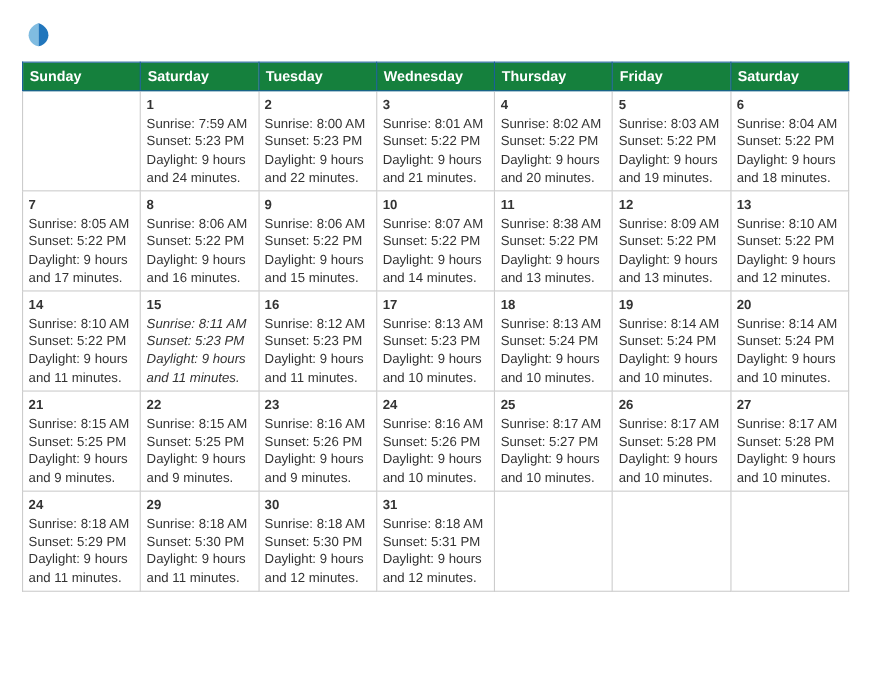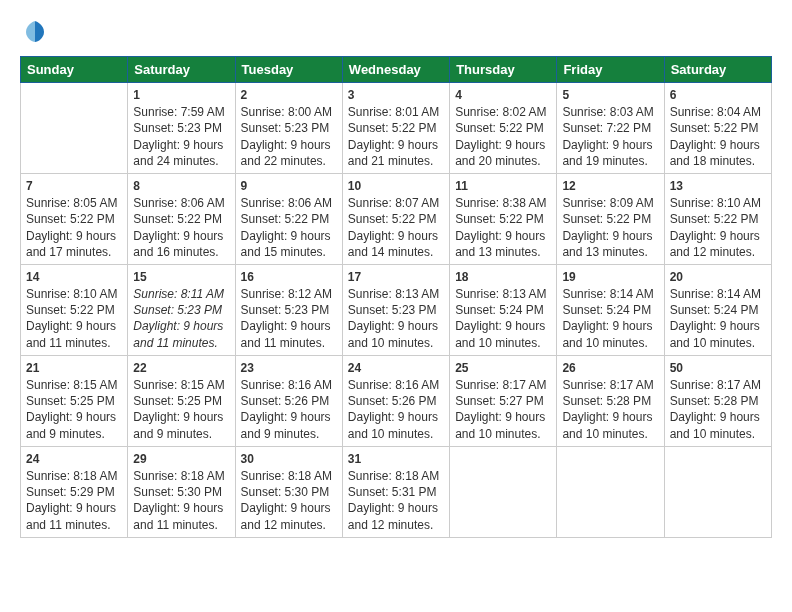--- a/index.html
+++ b/index.html
@@ -154,21 +154,21 @@
           <td>
             <span class="day-num">4</span>
             <div class="day-info" style="white-space: pre-line;">Sunrise: 8:02 AM
 Sunset: 5:22 PM
 Daylight: 9 hours
 and 20 minutes.</div>
           </td>
           <td>
             <span class="day-num">5</span>
             <div class="day-info" style="white-space: pre-line;">Sunrise: 8:03 AM
-Sunset: 7:22 PM
+Sunset: 5:22 PM
 Daylight: 9 hours
 and 19 minutes.</div>
           </td>
           <td>
             <span class="day-num">6</span>
             <div class="day-info" style="white-space: pre-line;">Sunrise: 8:04 AM
 Sunset: 5:22 PM
 Daylight: 9 hours
 and 18 minutes.</div>
           </td>
@@ -312,21 +312,21 @@
 and 10 minutes.</div>
           </td>
           <td>
             <span class="day-num">26</span>
             <div class="day-info" style="white-space: pre-line;">Sunrise: 8:17 AM
 Sunset: 5:28 PM
 Daylight: 9 hours
 and 10 minutes.</div>
           </td>
           <td>
-            <span class="day-num">50</span>
+            <span class="day-num">27</span>
             <div class="day-info" style="white-space: pre-line;">Sunrise: 8:17 AM
 Sunset: 5:28 PM
 Daylight: 9 hours
 and 10 minutes.</div>
           </td>
         </tr>
         <tr class="week-row">
           <td>
             <span class="day-num">24</span>
             <div class="day-info" style="white-space: pre-line;">Sunrise: 8:18 AM

